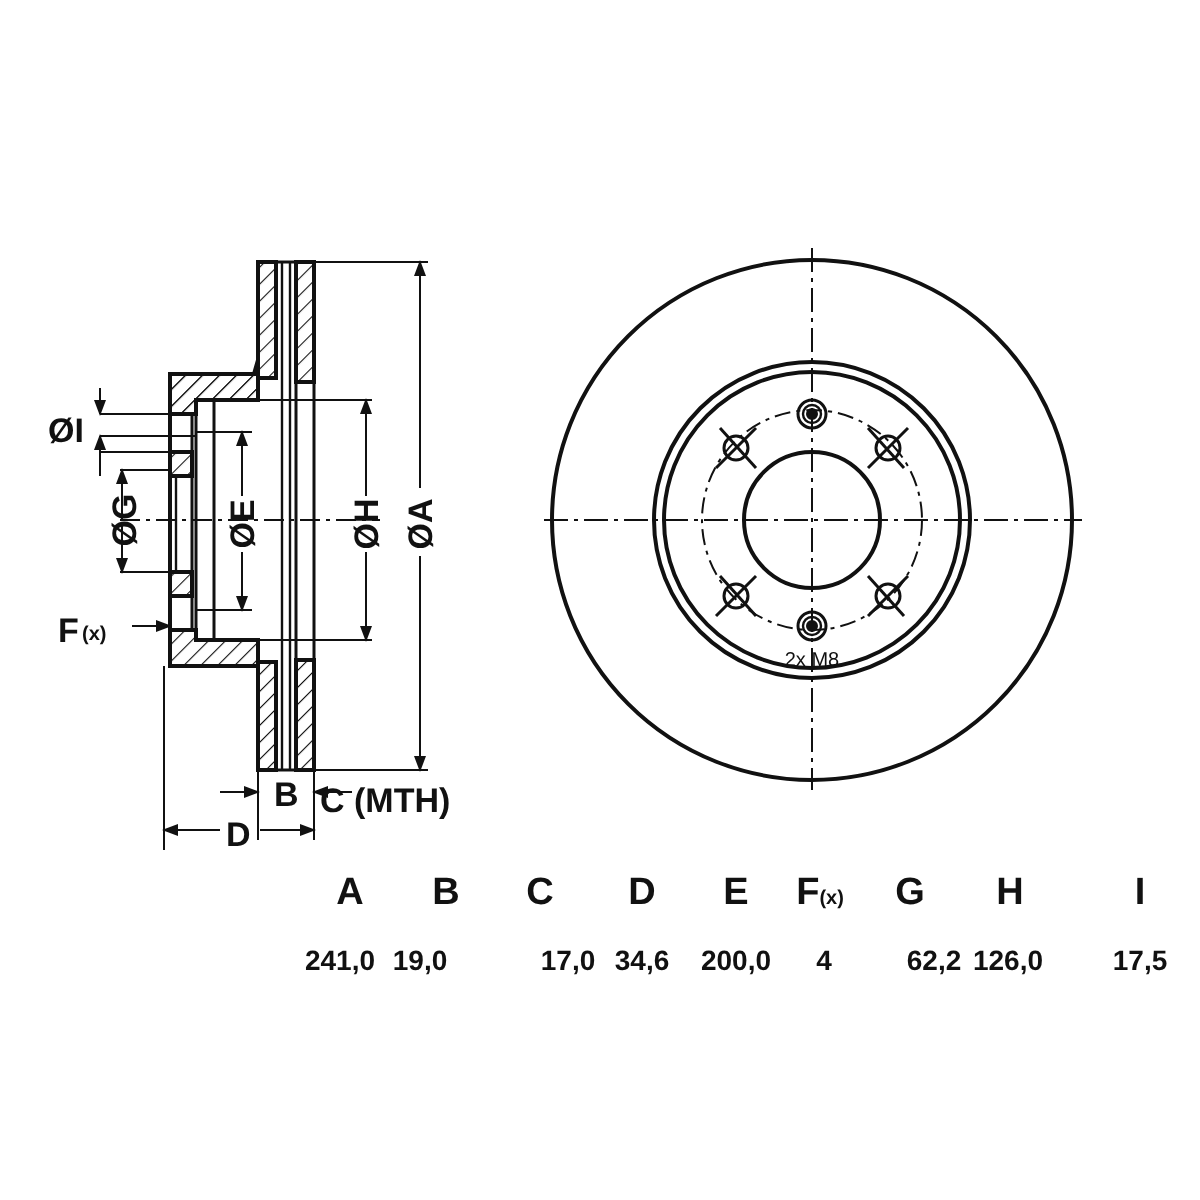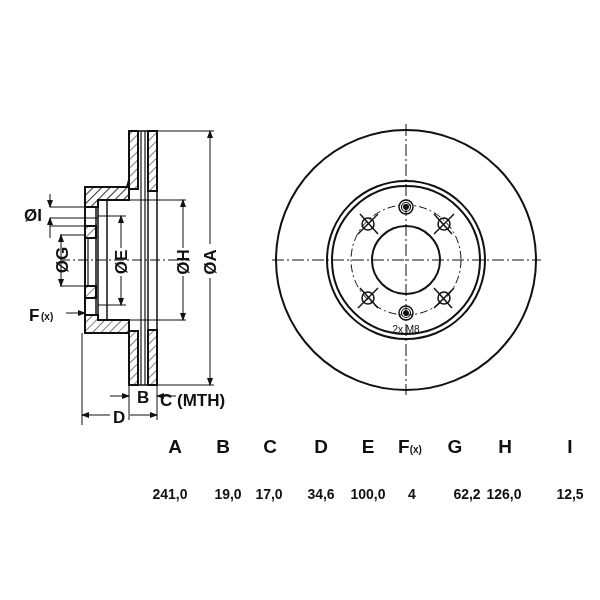--- a/index.html
+++ b/index.html
@@ -169,24 +169,24 @@
     <span class="cell" style="left:35px">A</span>
     <span class="cell" style="left:83px">B</span>
     <span class="cell" style="left:130px">C</span>
     <span class="cell" style="left:181px">D</span>
     <span class="cell" style="left:228px">E</span>
     <span class="cell" style="left:270px"><span>F</span><span class="sub">(x)</span></span>
     <span class="cell" style="left:315px">G</span>
     <span class="cell" style="left:365px">H</span>
     <span class="cell" style="left:430px">I</span>
   </div>
-  <div class="row val" style="margin-top:24px">
+  <div class="row val" style="margin-top:10px">
     <span class="cell" style="left:30px">241,0</span>
-    <span class="cell" style="left:88px">19,0</span>
-    <span class="cell" style="left:129px">17,0</span>
+    <span class="cell" style="left:70px">19,0</span>
+    <span class="cell" style="left:144px">17,0</span>
     <span class="cell" style="left:181px">34,6</span>
-    <span class="cell" style="left:228px">100,0</span>
+    <span class="cell" style="left:228px">200,0</span>
     <span class="cell" style="left:272px">4</span>
     <span class="cell" style="left:327px">62,2</span>
     <span class="cell" style="left:364px">126,0</span>
-    <span class="cell" style="left:430px">12,5</span>
+    <span class="cell" style="left:430px">17,5</span>
   </div>
 </div>
 
 </body></html>

